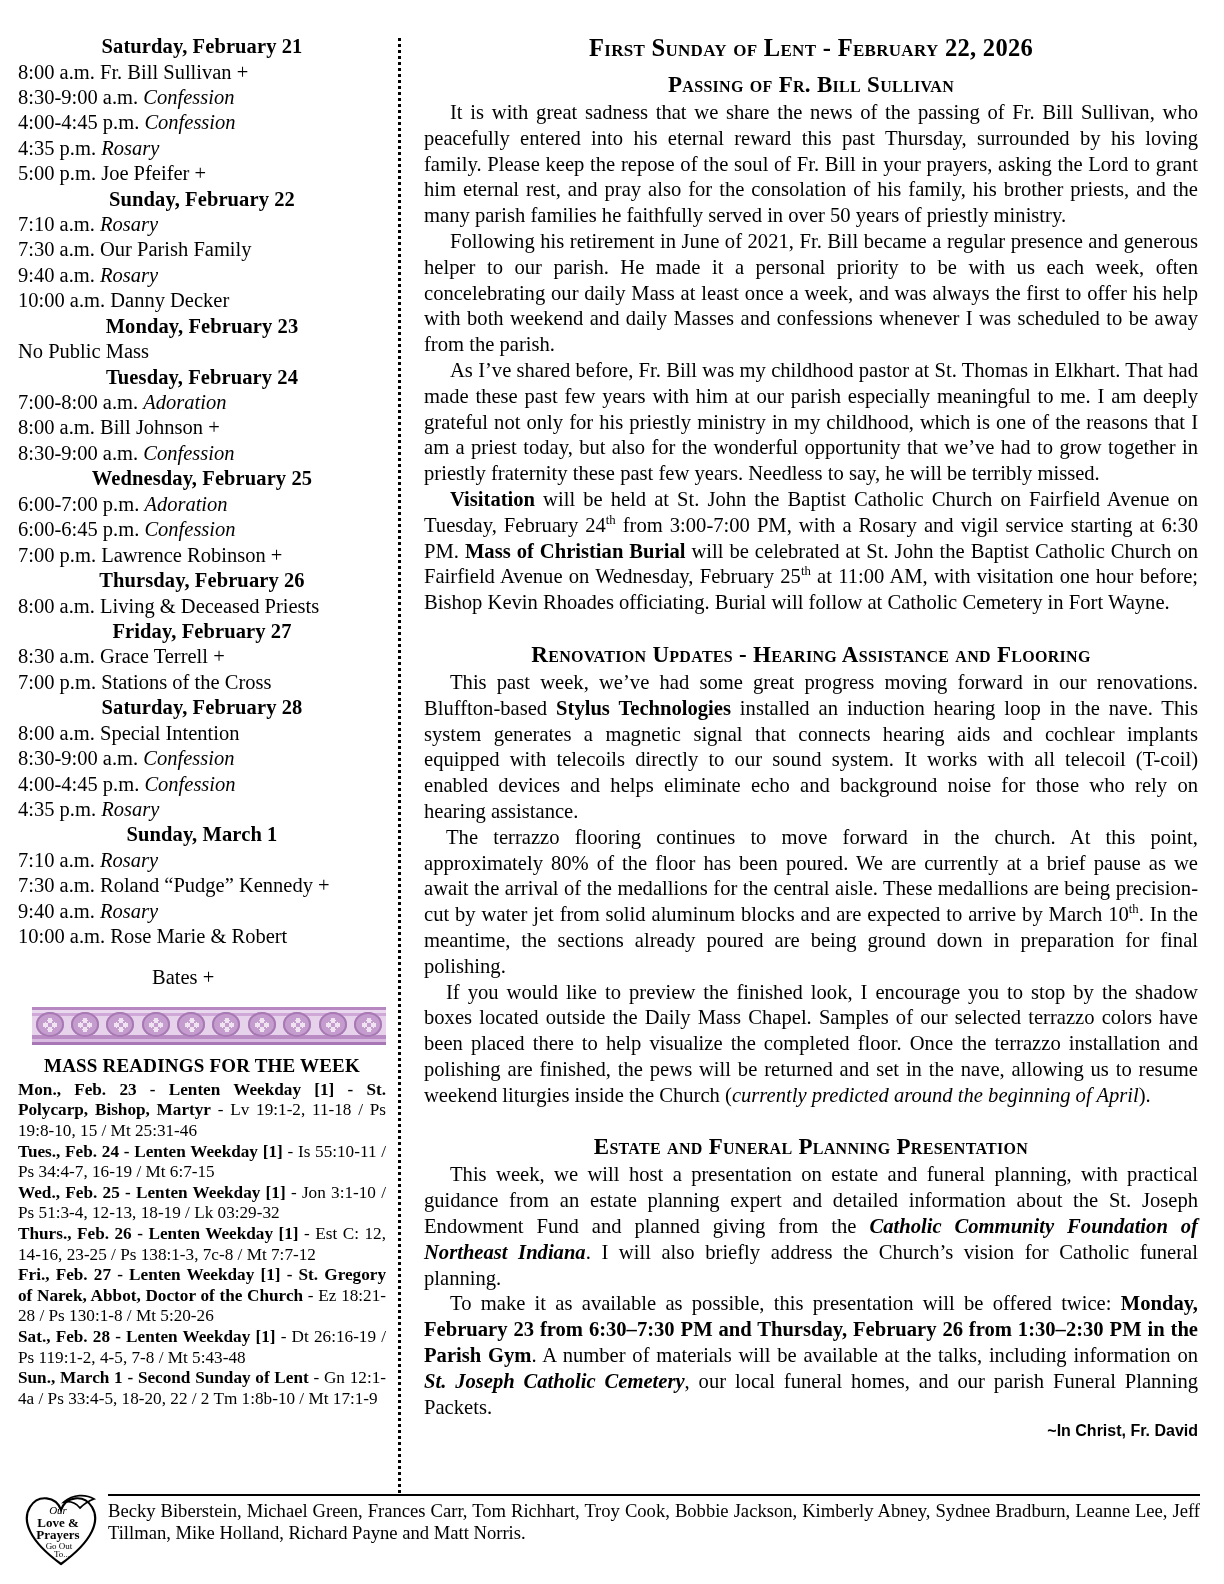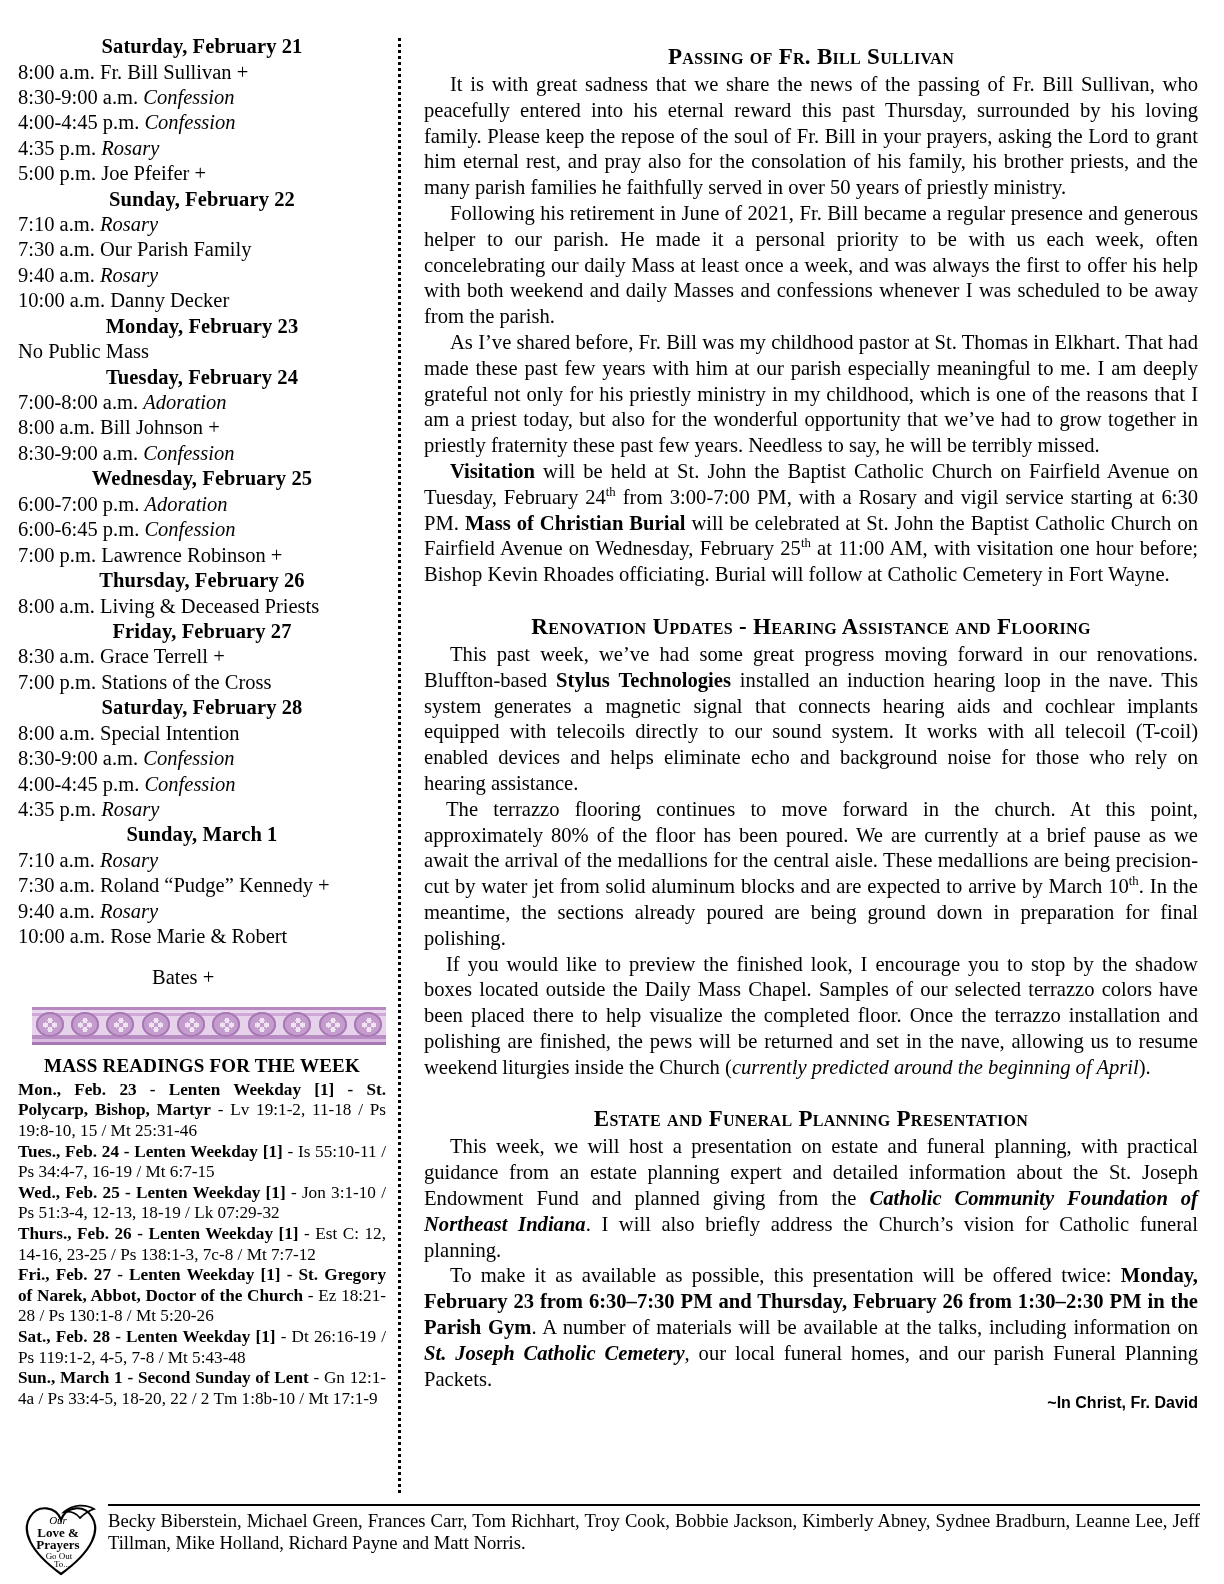--- a/index.html
+++ b/index.html
@@ -101,21 +101,21 @@
   sup { font-size: 0.62em; vertical-align: super; line-height: 0; }
 
   .signature {
     text-align: right; font-size: 16px; margin: 2px 0 0 0;
     font-family: "Liberation Sans", sans-serif;
     font-weight: bold;
   }
 
   
   .footer {
-    position: absolute; left: 0; bottom: 2px; width: 1224px; height: 96px;
+    position: absolute; left: 0; bottom: 12px; width: 1224px; height: 96px;
     padding: 6px 24px 0 18px; display: flex; align-items: flex-start;
   }
   .footer-logo { width: 86px; height: 80px; flex: none; position: relative; margin-top: 6px; }
   .footer-names-wrap { flex: 1; margin-left: 4px; }
   .footer-rule { height: 0; border-top: 2.5px solid #000; margin: 12px 0 4px 0; }
   .footer-names { font-size: 18.6px; line-height: 22px; margin: 0; text-align: justify; }
 </style>
 </head>
 <body>
 
@@ -176,32 +176,33 @@
             <div class="qf"></div>
             <div class="qf"></div>
             <div class="qf"></div>
           </div>
       </div>
 
       <div class="readings-title">MASS READINGS FOR THE WEEK</div>
       <div id="readings-root">
           <p class="reading"><b>Mon., Feb. 23 - Lenten Weekday [1] - St. Polycarp, Bishop, Martyr</b><span> - Lv 19:1-2, 11-18 / Ps 19:8-10, 15 / Mt 25:31-46</span></p>
           <p class="reading"><b>Tues., Feb. 24 - Lenten Weekday [1]</b><span> - Is 55:10-11 / Ps 34:4-7, 16-19 / Mt 6:7-15</span></p>
-          <p class="reading"><b>Wed., Feb.  25 - Lenten Weekday [1]</b><span> - Jon 3:1-10 / Ps 51:3-4, 12-13, 18-19 / Lk 07:29-32</span></p>
+          <p class="reading"><b>Wed., Feb.  25 - Lenten Weekday [1]</b><span> - Jon 3:1-10 / Ps 51:3-4, 12-13, 18-19 / Lk 03:29-32</span></p>
           <p class="reading"><b>Thurs., Feb. 26 - Lenten Weekday [1]</b><span> - Est C: 12, 14-16, 23-25 / Ps 138:1-3, 7c-8 / Mt 7:7-12</span></p>
           <p class="reading"><b>Fri., Feb. 27 - Lenten Weekday [1] -  St. Gregory of Narek, Abbot, Doctor of the Church</b><span> - Ez 18:21-28 / Ps 130:1-8 / Mt 5:20-26</span></p>
           <p class="reading"><b>Sat., Feb. 28 - Lenten Weekday [1]</b><span> - Dt 26:16-19 / Ps 119:1-2, 4-5, 7-8 / Mt 5:43-48</span></p>
           <p class="reading"><b>Sun., March 1 - Second Sunday of Lent</b><span> - Gn 12:1-4a / Ps 33:4-5, 18-20, 22 / 2 Tm 1:8b-10 / Mt 17:1-9</span></p>
         </div>
     </div>
 
     <div class="divider-vert"></div>
 
     <div class="col-right">
 
+      <h1 class="bulletin-title">First Sunday of Lent - February 22, 2026</h1>
 
       <h2 class="section-title">Passing of Fr. Bill Sullivan</h2>
 
       <p class="body-p">It is with great sadness that we share the news of the passing of Fr. Bill Sullivan, who peacefully entered into his eternal reward this past Thursday, surrounded by his loving family. Please keep the repose of the soul of Fr. Bill in your prayers, asking the Lord to grant him eternal rest, and pray also for the consolation of his family, his brother priests, and the many parish families he faithfully served in over 50 years of priestly ministry.</p>
       <p class="body-p">Following his retirement in June of 2021, Fr. Bill became a regular presence and generous helper to our parish. He made it a personal priority to be with us each week, often concelebrating our daily Mass at least once a week, and was always the first to offer his help with both weekend and daily Masses and confessions whenever I was scheduled to be away from the parish.</p>
       <p class="body-p">As I’ve shared before, Fr. Bill was my childhood pastor at St. Thomas in Elkhart. That had made these past few years with him at our parish especially meaningful to me. I am deeply grateful not only for his priestly ministry in my childhood, which is one of the reasons that I am a priest today, but also for the wonderful opportunity that we’ve had to grow together in priestly fraternity these past few years. Needless to say, he will be terribly missed.</p>
 
       <p class="body-p">
         <b>Visitation</b><span> will be held at St. John the Baptist Catholic Church on Fairfield Avenue on Tuesday, February 24</span><sup>th</sup><span> from 3:00-7:00 PM, with a Rosary and vigil service starting at 6:30 PM. </span><b>Mass of Christian Burial</b><span> will be celebrated at St. John the Baptist Catholic Church on Fairfield Avenue on Wednesday, February 25</span><sup>th</sup><span> at 11:00 AM, with visitation one hour before; Bishop Kevin Rhoades officiating. Burial will follow at Catholic Cemetery in Fort Wayne.</span>
       </p>

